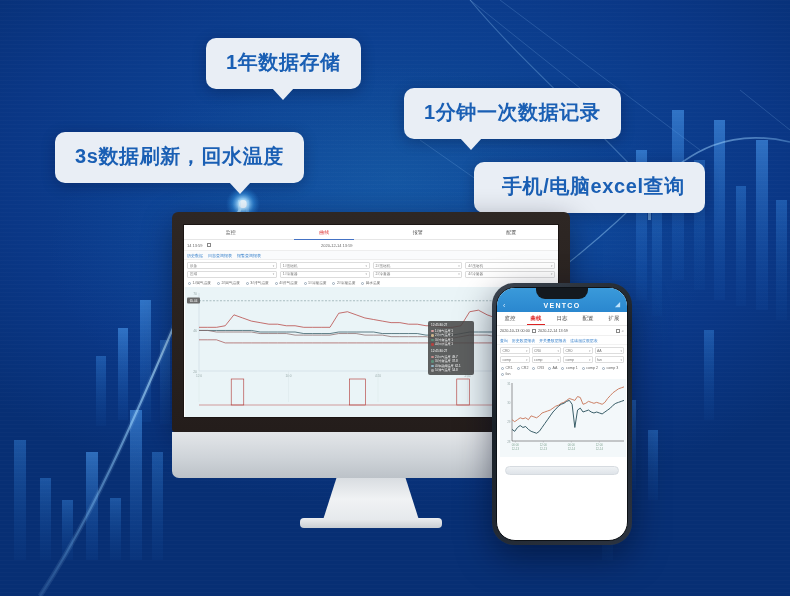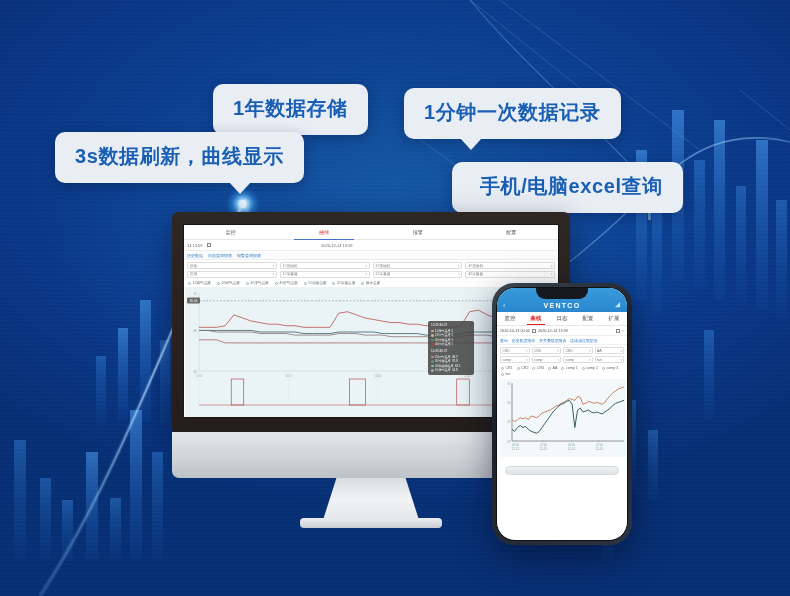--- a/index.html
+++ b/index.html
@@ -46,24 +46,24 @@
     bottom:-11px;
     width:0;height:0;
     border-left:11px solid transparent;
     border-right:11px solid transparent;
     border-top:12px solid #e9eef5;
   }
   .bubble.tail-c::after { left:50%; margin-left:-11px; }
   .bubble.tail-l::after { left:26%; }
   .bubble.tail-r::after { left:70%; }
 
-  #bubble-storage  { left:213px; top:38px;margin-top:46px;  }
+  #bubble-storage  { left:206px; top:38px;  }
   #bubble-refresh  { left:55px;  top:132px; }
   #bubble-record   { left:404px; top:88px;  }
-  #bubble-excel    { left:452px; top:162px;padding-left:28px; }
+  #bubble-excel    { left:474px; top:162px;padding-left:28px; }
 
   
   #monitor { position:absolute; left:172px; top:212px; width:398px; }
   .mon-bezel {
     background:#2a2320;
     background:linear-gradient(180deg,#2e2724 0%,#241d1b 100%);
     border-radius:6px 6px 3px 3px;
     padding:12px 11px 14px 11px;
     box-shadow:0 10px 30px rgba(0,8,30,.45);
   }
@@ -300,21 +300,21 @@
   </svg>
 
   <div class="scanlines"></div>
 </div>
 
 <div class="bubble tail-c" id="bubble-storage">
   <span>1年数据存储</span>
 </div>
 
 <div class="bubble tail-r" id="bubble-refresh">
-  <span>3s数据刷新，曲线显示</span>
+  <span>3s数据刷新，回水温度</span>
 </div>
 
 <div class="bubble tail-l" id="bubble-record">
   <span>1分钟一次数据记录</span>
 </div>
 
 <div class="bubble tail-l" id="bubble-excel">
   <span>手机/电脑excel查询</span>
 </div>
 

